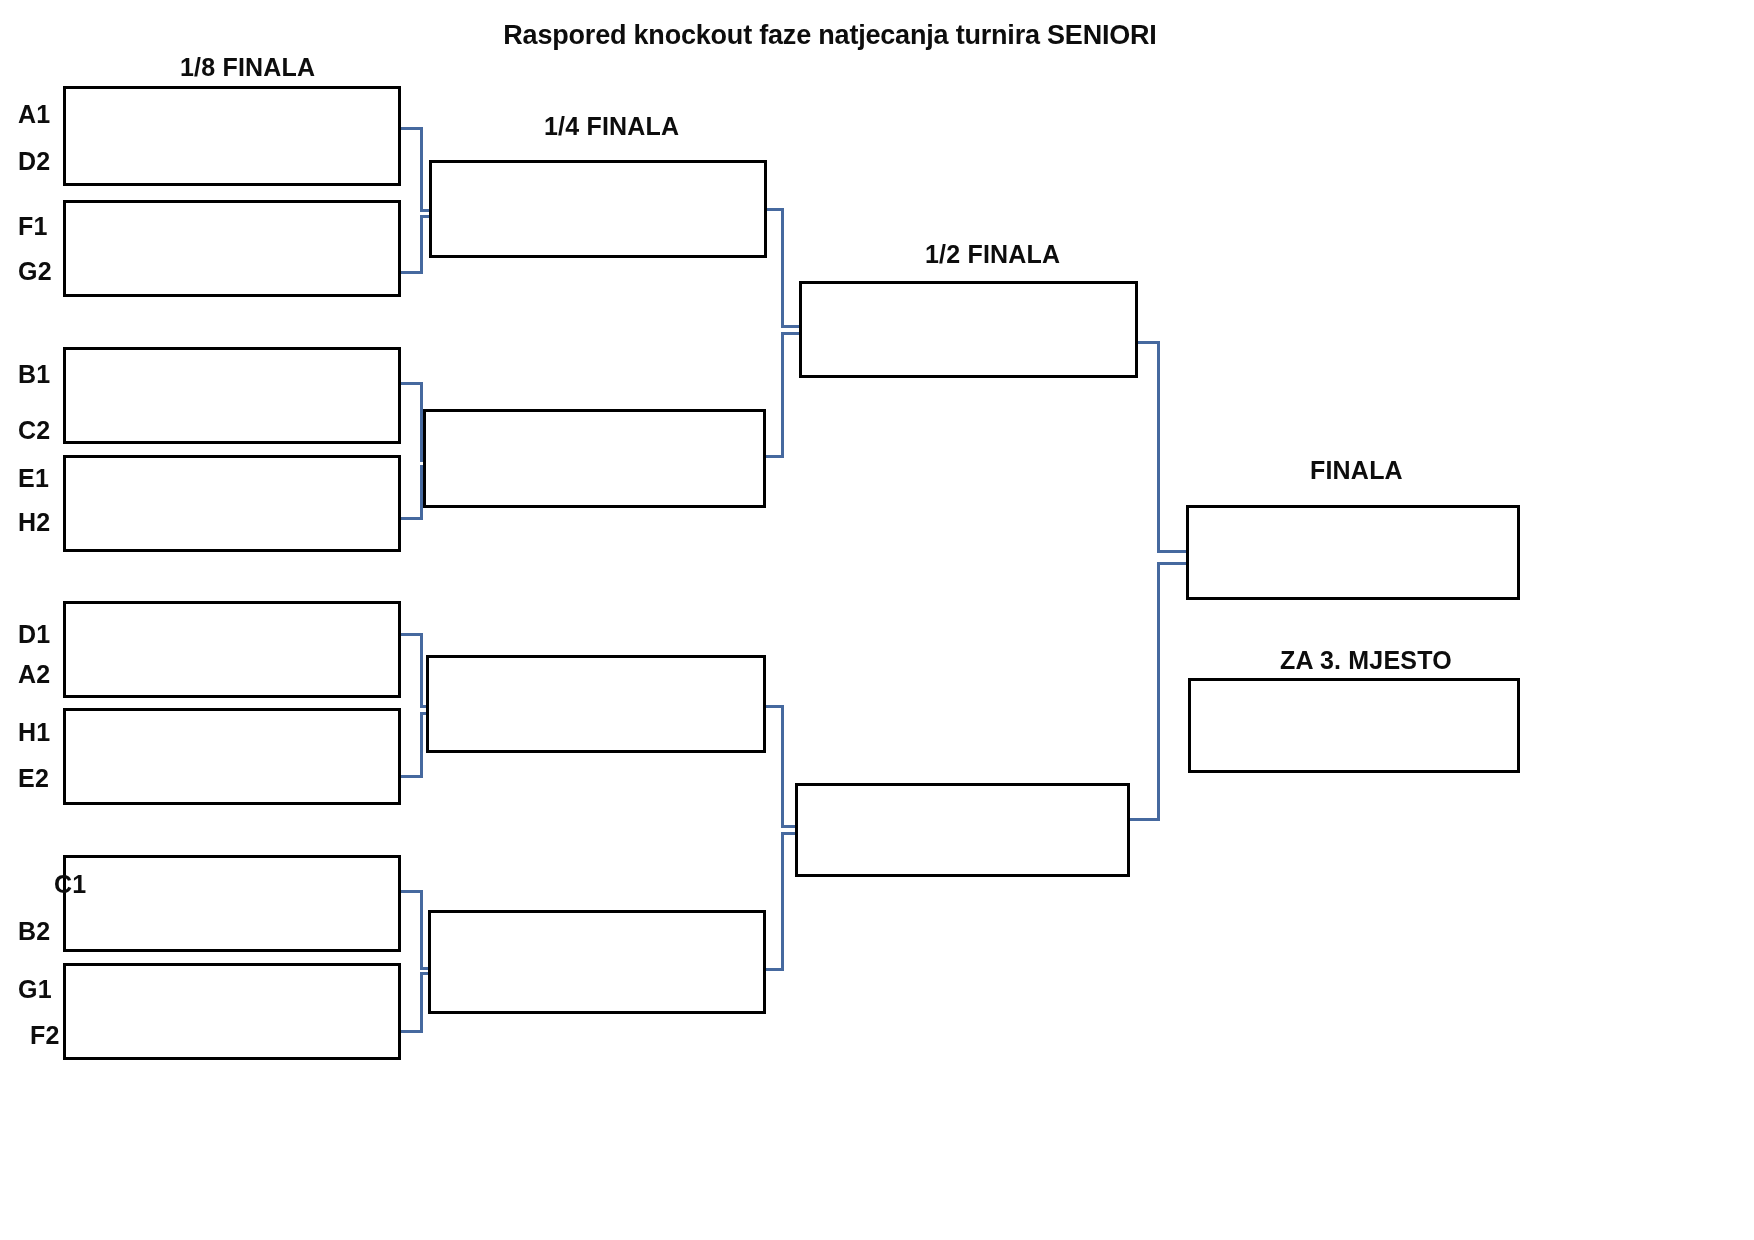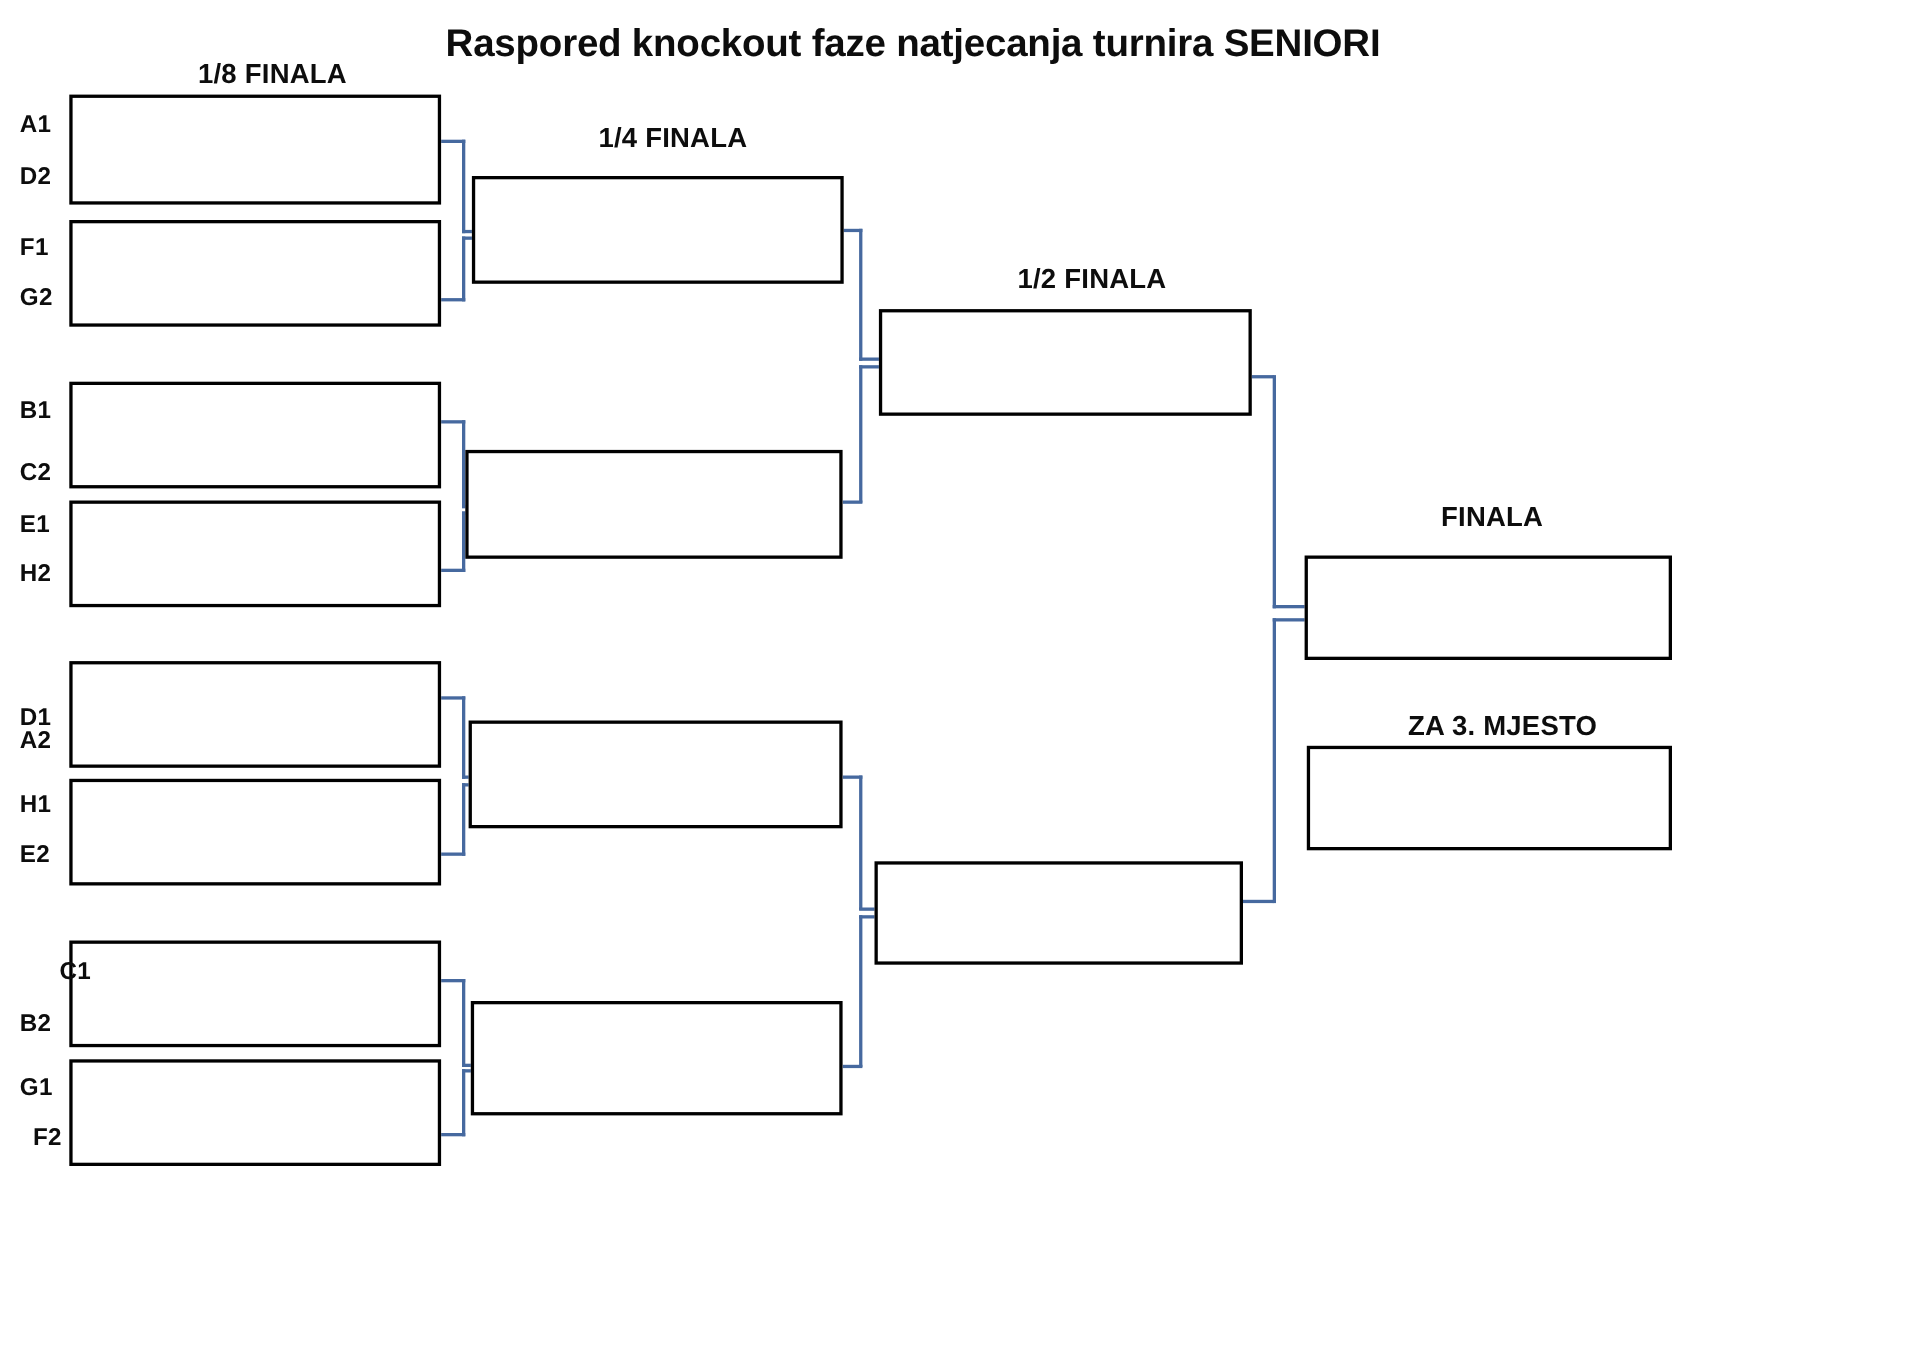--- a/index.html
+++ b/index.html
@@ -18,39 +18,39 @@
     background: #ffffff;
     overflow: hidden;
   }
   
   .doc-title {
     position: absolute;
     left: 0;
     top: 20px;
     width: 1660px;
     text-align: center;
-    font-size: 35px;
+    font-size: 27px;
     font-weight: bold;
     color: #0d0d0d;
     letter-spacing: -0.2px;
     white-space: nowrap;
   }
   
   .round-label {
     position: absolute;
     font-size: 25px;
     font-weight: bold;
     color: #0d0d0d;
     white-space: nowrap;
     letter-spacing: 0.2px;
   }
   
   .seed {
     position: absolute;
-    font-size: 22px;
+    font-size: 25px;
     font-weight: bold;
     color: #0d0d0d;
     white-space: nowrap;
     letter-spacing: 0.3px;
   }
   
   .box {
     position: absolute;
     box-sizing: border-box;
     border: 3px solid #000000;
@@ -142,21 +142,21 @@
     </div>
   <div id="seed-layer">
       <div class="seed" style="left: 18px; top: 100px;">A1</div>
       <div class="seed" style="left: 18px; top: 147px;">D2</div>
       <div class="seed" style="left: 18px; top: 212px;">F1</div>
       <div class="seed" style="left: 18px; top: 257px;">G2</div>
       <div class="seed" style="left: 18px; top: 360px;">B1</div>
       <div class="seed" style="left: 18px; top: 416px;">C2</div>
       <div class="seed" style="left: 18px; top: 464px;">E1</div>
       <div class="seed" style="left: 18px; top: 508px;">H2</div>
-      <div class="seed" style="left: 18px; top: 639px; text-align: center;">D1</div>
+      <div class="seed" style="left: 18px; top: 620px; text-align: center;">D1</div>
       <div class="seed" style="left: 18px; top: 660px; text-align: right;">A2</div>
       <div class="seed" style="left: 18px; top: 718px;">H1</div>
       <div class="seed" style="left: 18px; top: 764px;">E2</div>
       <div class="seed" style="left: 18px; top: 870px; margin-left: 36px;">C1</div>
       <div class="seed" style="left: 18px; top: 917px;">B2</div>
       <div class="seed" style="left: 18px; top: 975px;">G1</div>
       <div class="seed" style="left: 30px; top: 1021px;">F2</div>
     </div>
 
 </div>

